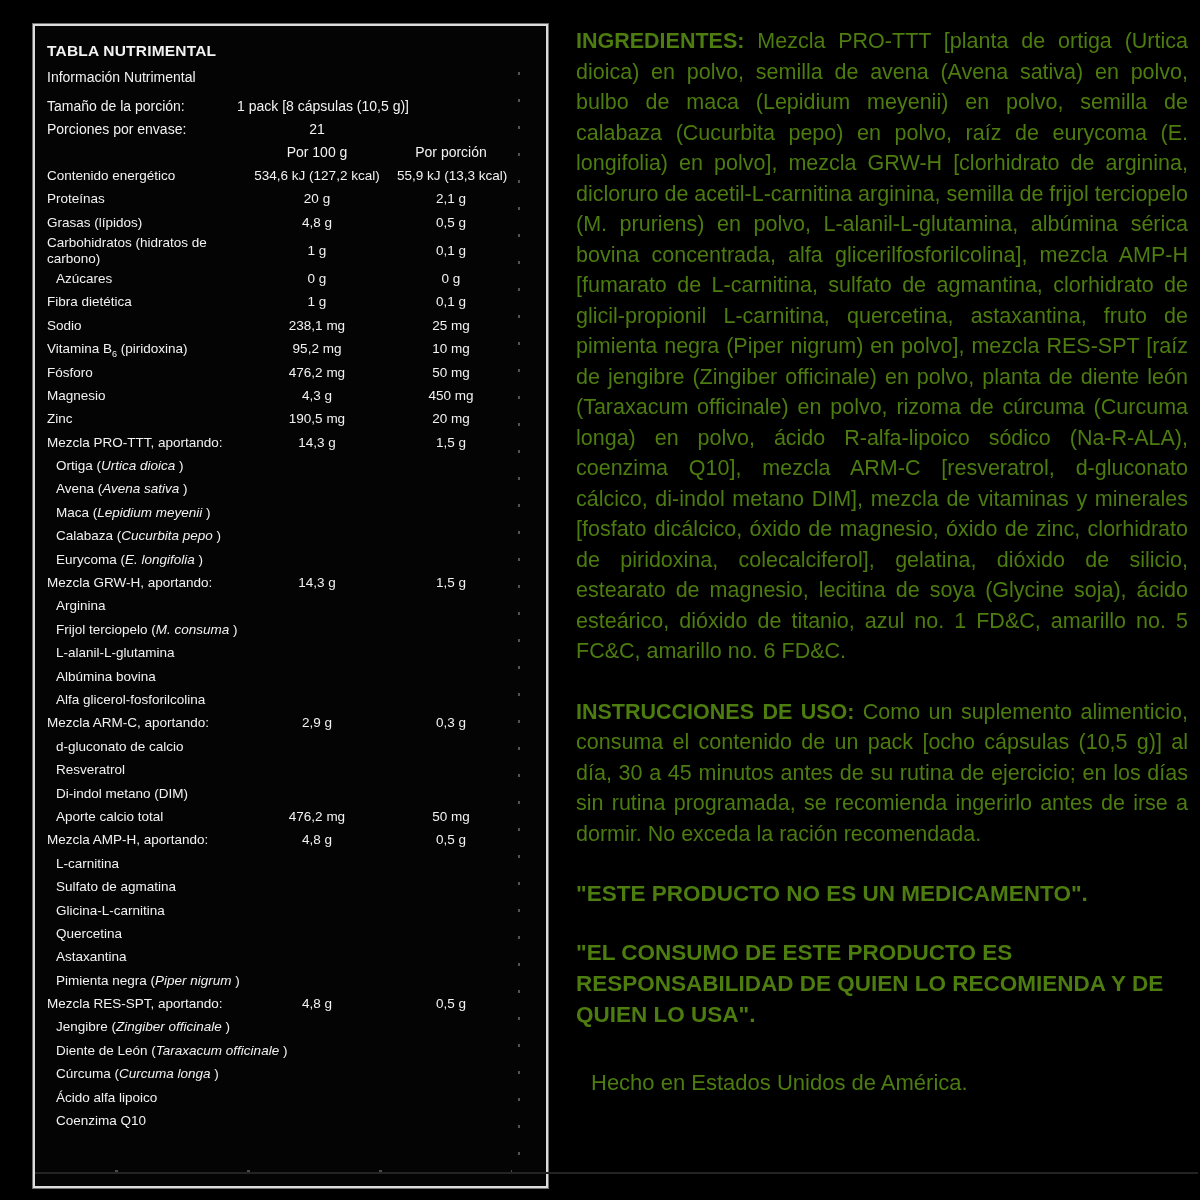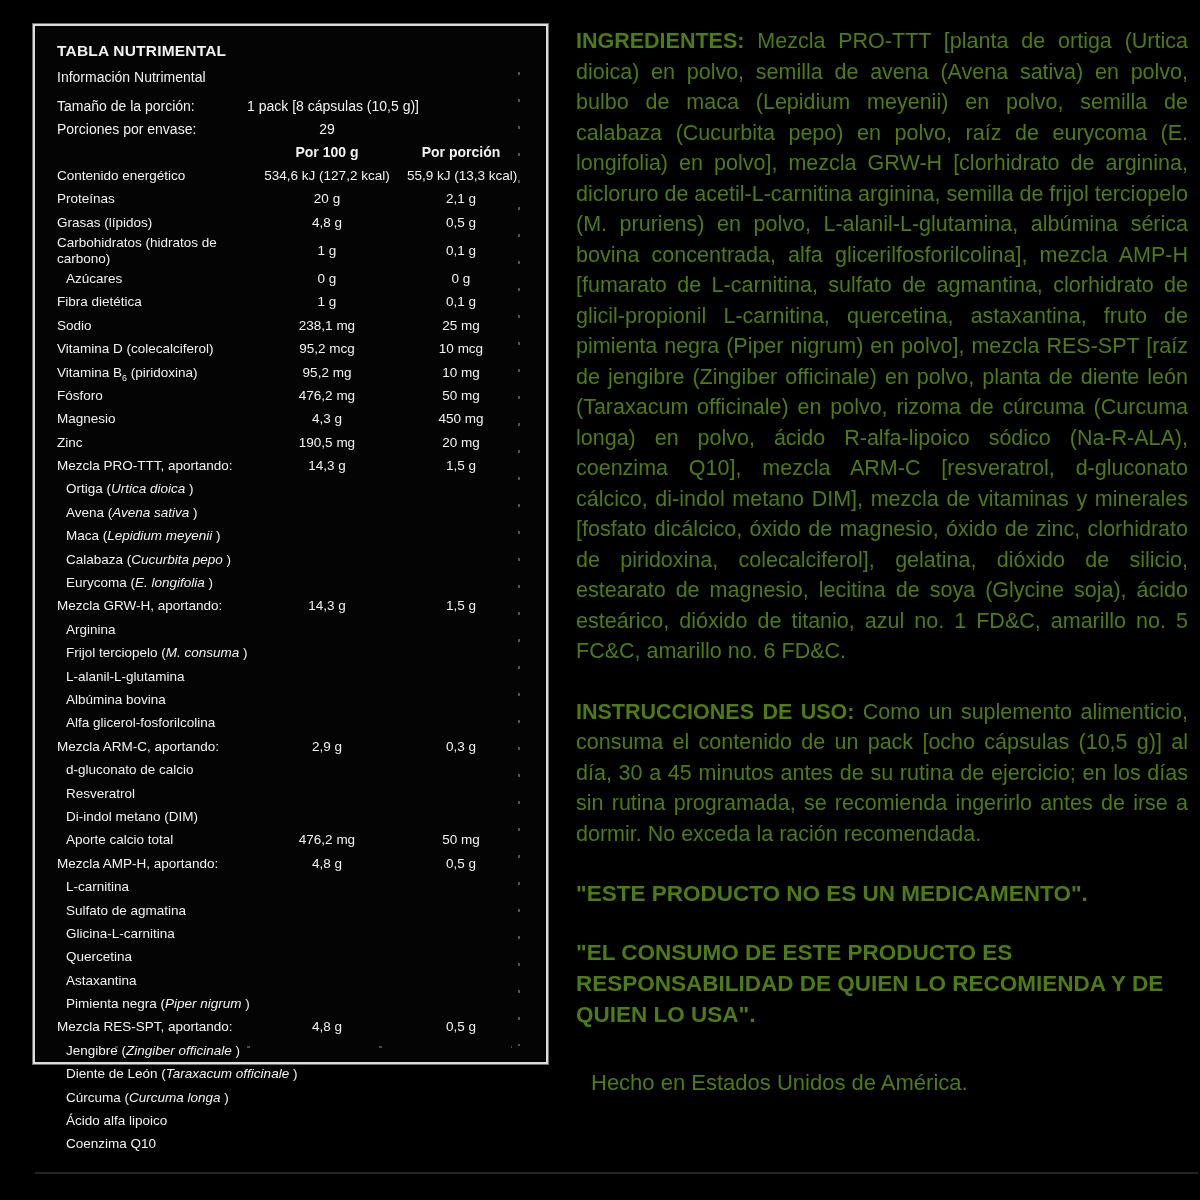--- a/index.html
+++ b/index.html
@@ -10,40 +10,40 @@
     color: #f2f2f2;
     overflow: hidden;
     position: relative;
   }
   .stage { position: absolute; inset: 0; }
 
   
   .panel {
     position: absolute;
     left: 33px; top: 24px;
-    width: 515px; height: 1040px;
+    width: 515px; height: 1164px;
     box-sizing: border-box;
     background: #040404;
     border: 2px solid #dcdcdc;
     outline: 1px solid #6f6f6f;
-    padding: 13px 0 0 22px;
+    padding: 13px 0 0 12px;
   }
   .t-title  { font-size: 15.5px; font-weight: bold; letter-spacing: .2px; margin: 3px 0 9px; }
   .t-sub    { font-size: 14px; margin: 0 0 9px; }
   .serv {
     display: grid; grid-template-columns: 190px 160px;
     font-size: 14px; min-height: 23.5px; align-items: center;
   }
   .serv .val { text-align: center; white-space: nowrap; }
   .rowhead, .row {
     display: grid; grid-template-columns: 190px 160px 108px;
     font-size: 13.5px; min-height: 23.4px; align-items: center;
     line-height: 1.22;
   }
-  .rowhead { font-weight: bold; font-size: 14px; }
+  .rowhead { font-weight: normal; font-size: 14px; }
   .c2, .c3 { text-align: center; white-space: nowrap; }
   .lab { padding-right: 4px; }
   .lab.full { grid-column: 1 / -1; padding-right: 20px; }
   .row.ind .lab { padding-left: 9px; }
   .lab i { font-style: italic; }
   .lab sub { font-size: 9px; line-height: 0; }
 
   
   .tick-v {
     position: absolute; right: 26px; top: 46px; bottom: 16px; width: 2px;
@@ -83,21 +83,21 @@
   <section class="panel">
     <div class="t-title">TABLA NUTRIMENTAL</div>
     <div class="t-sub">Información Nutrimental</div>
 
     <div class="serv">
       <span>Tamaño de la porción:</span>
       <span class="val">1 pack [8 cápsulas (10,5 g)]</span>
     </div>
     <div class="serv">
       <span>Porciones por envase:</span>
-      <span class="val">29</span>
+      <span class="val">21</span>
     </div>
 
     <div class="rowhead">
       <span></span>
       <span class="c2">Por 100 g</span>
       <span class="c3">Por porción</span>
     </div>
 
     <div id="rows">
         <div class="row">
@@ -129,25 +129,20 @@
           <span class="lab">Fibra dietética</span>
           <span class="c2">1 g</span>
           <span class="c3">0,1 g</span>
         </div>
         <div class="row">
           <span class="lab">Sodio</span>
           <span class="c2">238,1 mg</span>
           <span class="c3">25 mg</span>
         </div>
         <div class="row">
-          <span class="lab">Vitamina D (colecalciferol)</span>
-          <span class="c2">95,2 mcg</span>
-          <span class="c3">10 mcg</span>
-        </div>
-        <div class="row">
           <span class="lab">Vitamina B<sub>6</sub> (piridoxina)</span>
           <span class="c2">95,2 mg</span>
           <span class="c3">10 mg</span>
         </div>
         <div class="row">
           <span class="lab">Fósforo</span>
           <span class="c2">476,2 mg</span>
           <span class="c3">50 mg</span>
         </div>
         <div class="row">

